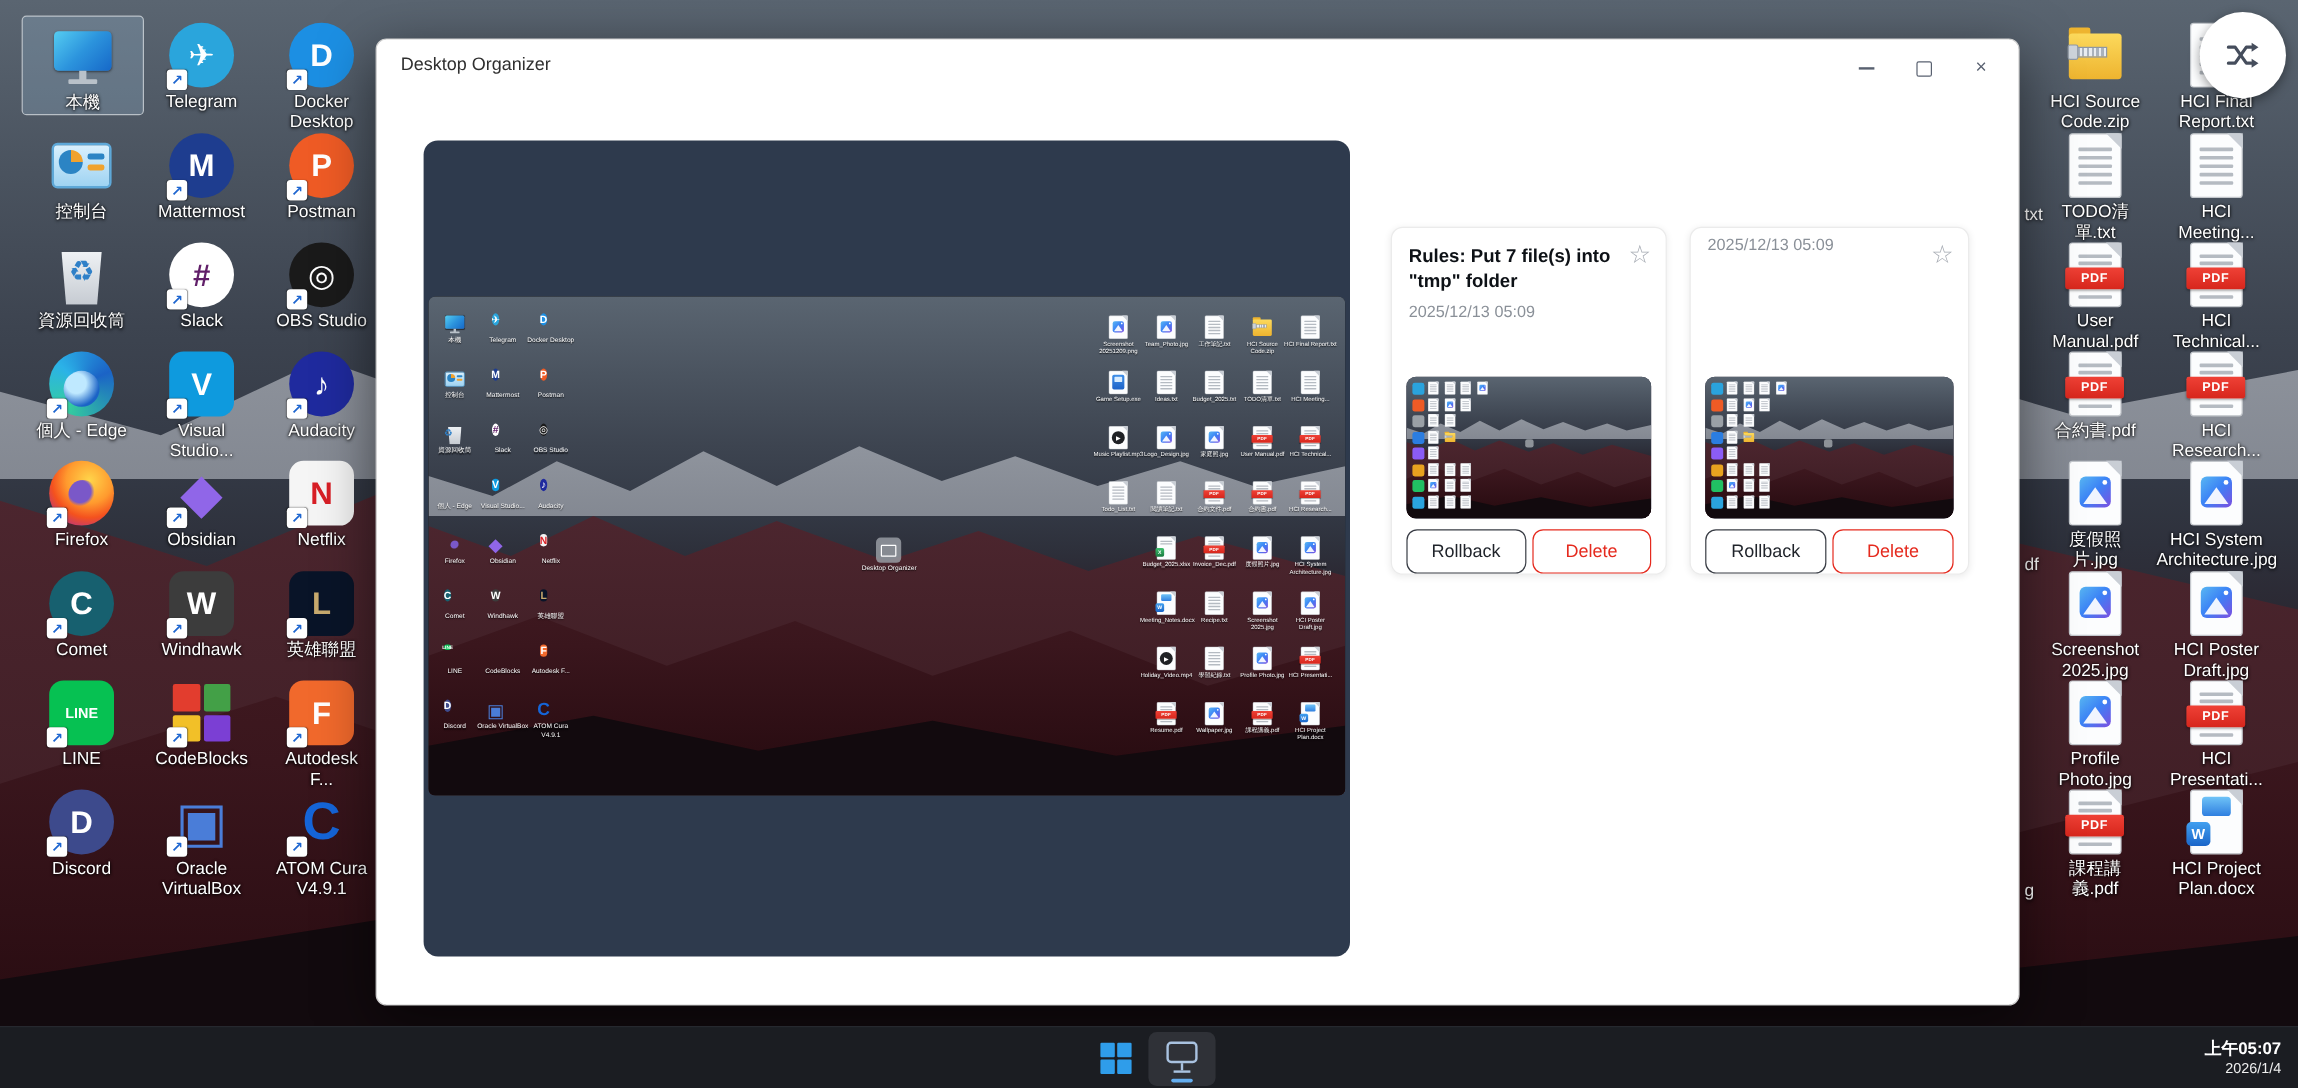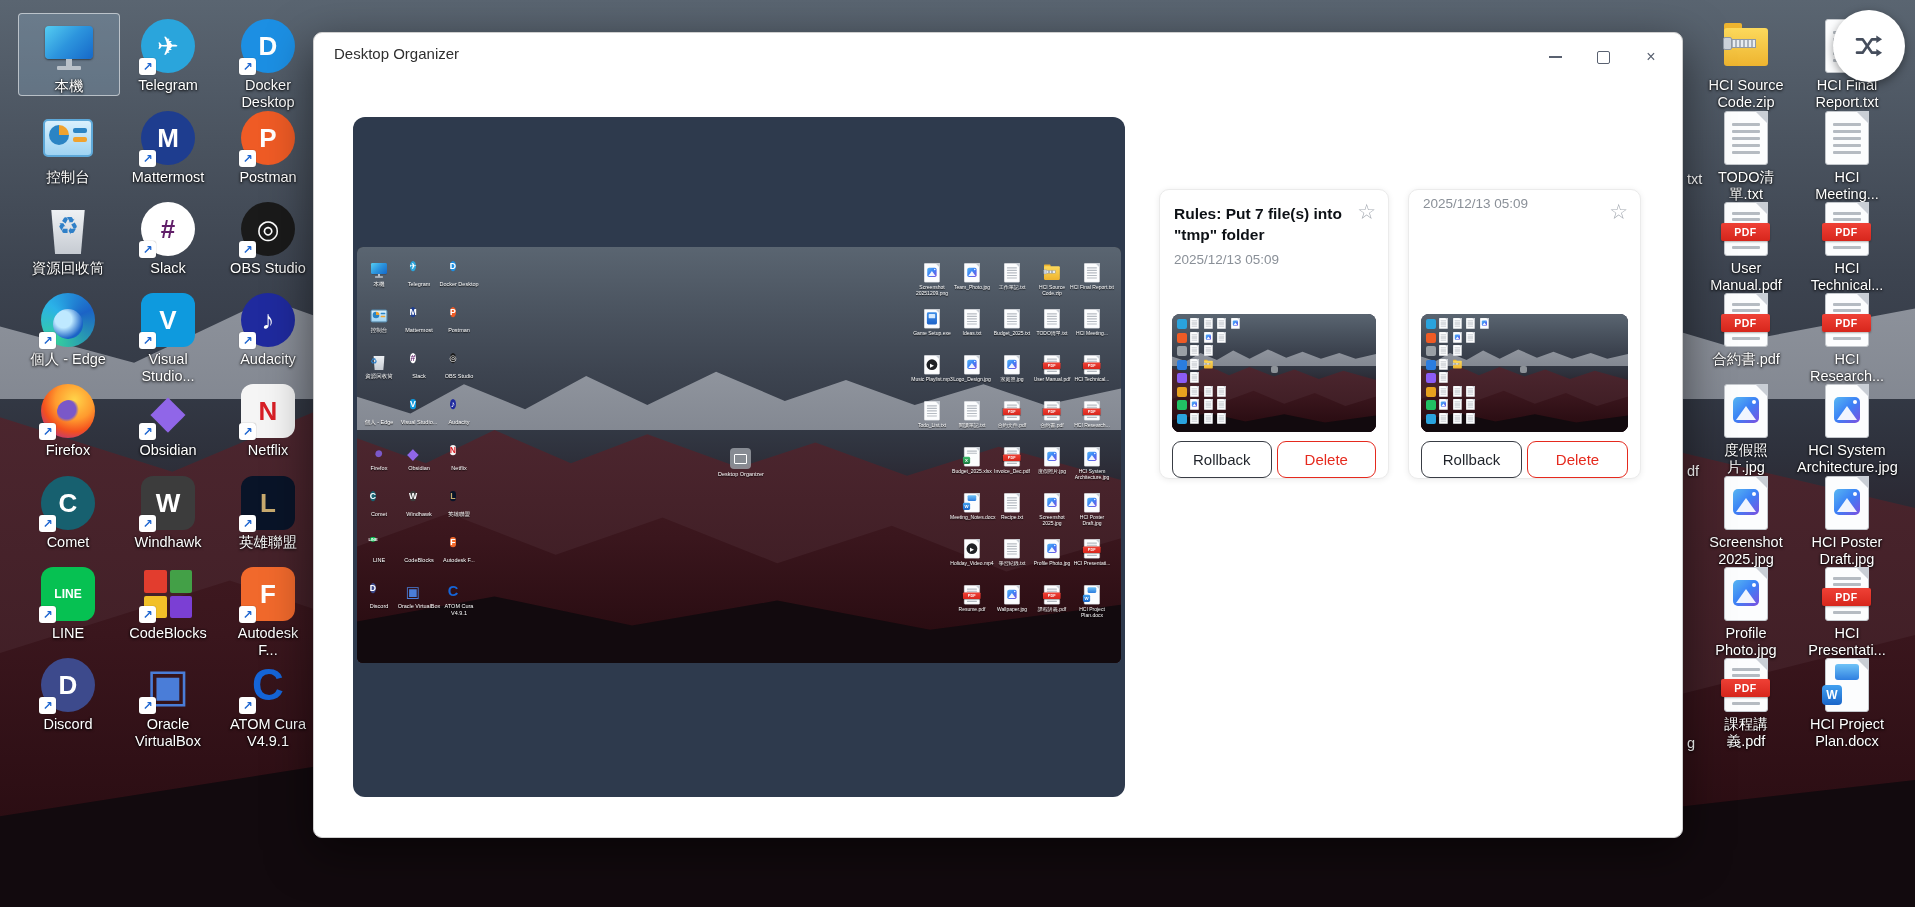--- a/index.html
+++ b/index.html
@@ -1568,14 +1568,32 @@
             <div style="position: absolute; left: 99px; top: 52px; width: 7px; height: 7px; background: rgb(141, 146, 152); border-radius: 2px;"></div>
           </div>
           <div class="c-btns">
             <button class="b-roll">Rollback</button>
             <button class="b-del">Delete</button>
           </div>
         </div>
       </div>
   </div>
 
+  <div class="tb">
+    <div class="tb-start">
+      <div></div>
+        <div></div>
+        <div></div>
+        <div></div>
+    </div>
+    <div class="tb-app">
+      <div class="m1"></div>
+      <div class="m2"></div>
+        <div class="m3"></div>
+        <div class="ul"></div>
+    </div>
+    <div class="tb-clock">
+      <div class="t1">上午05:07</div>
+      <div class="t2">2026/1/4</div>
+    </div>
+  </div>
 
 </div>
 
 </body></html>

